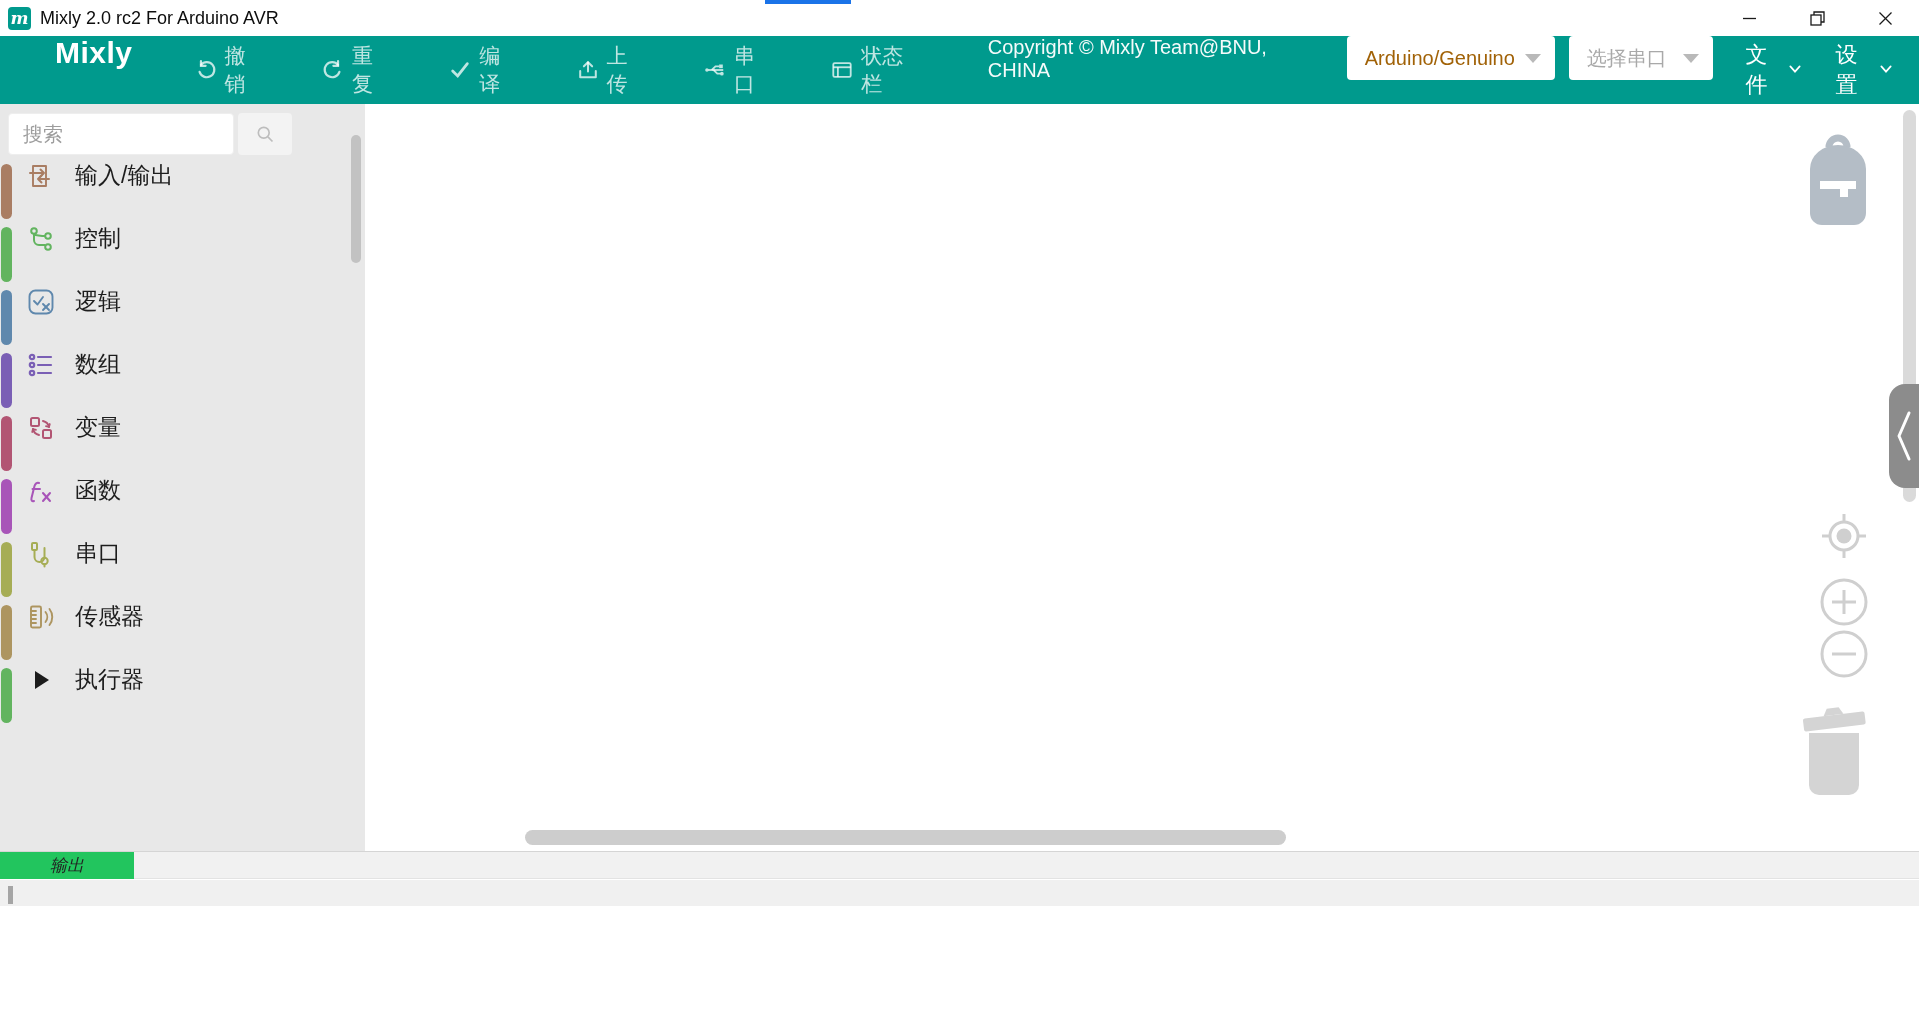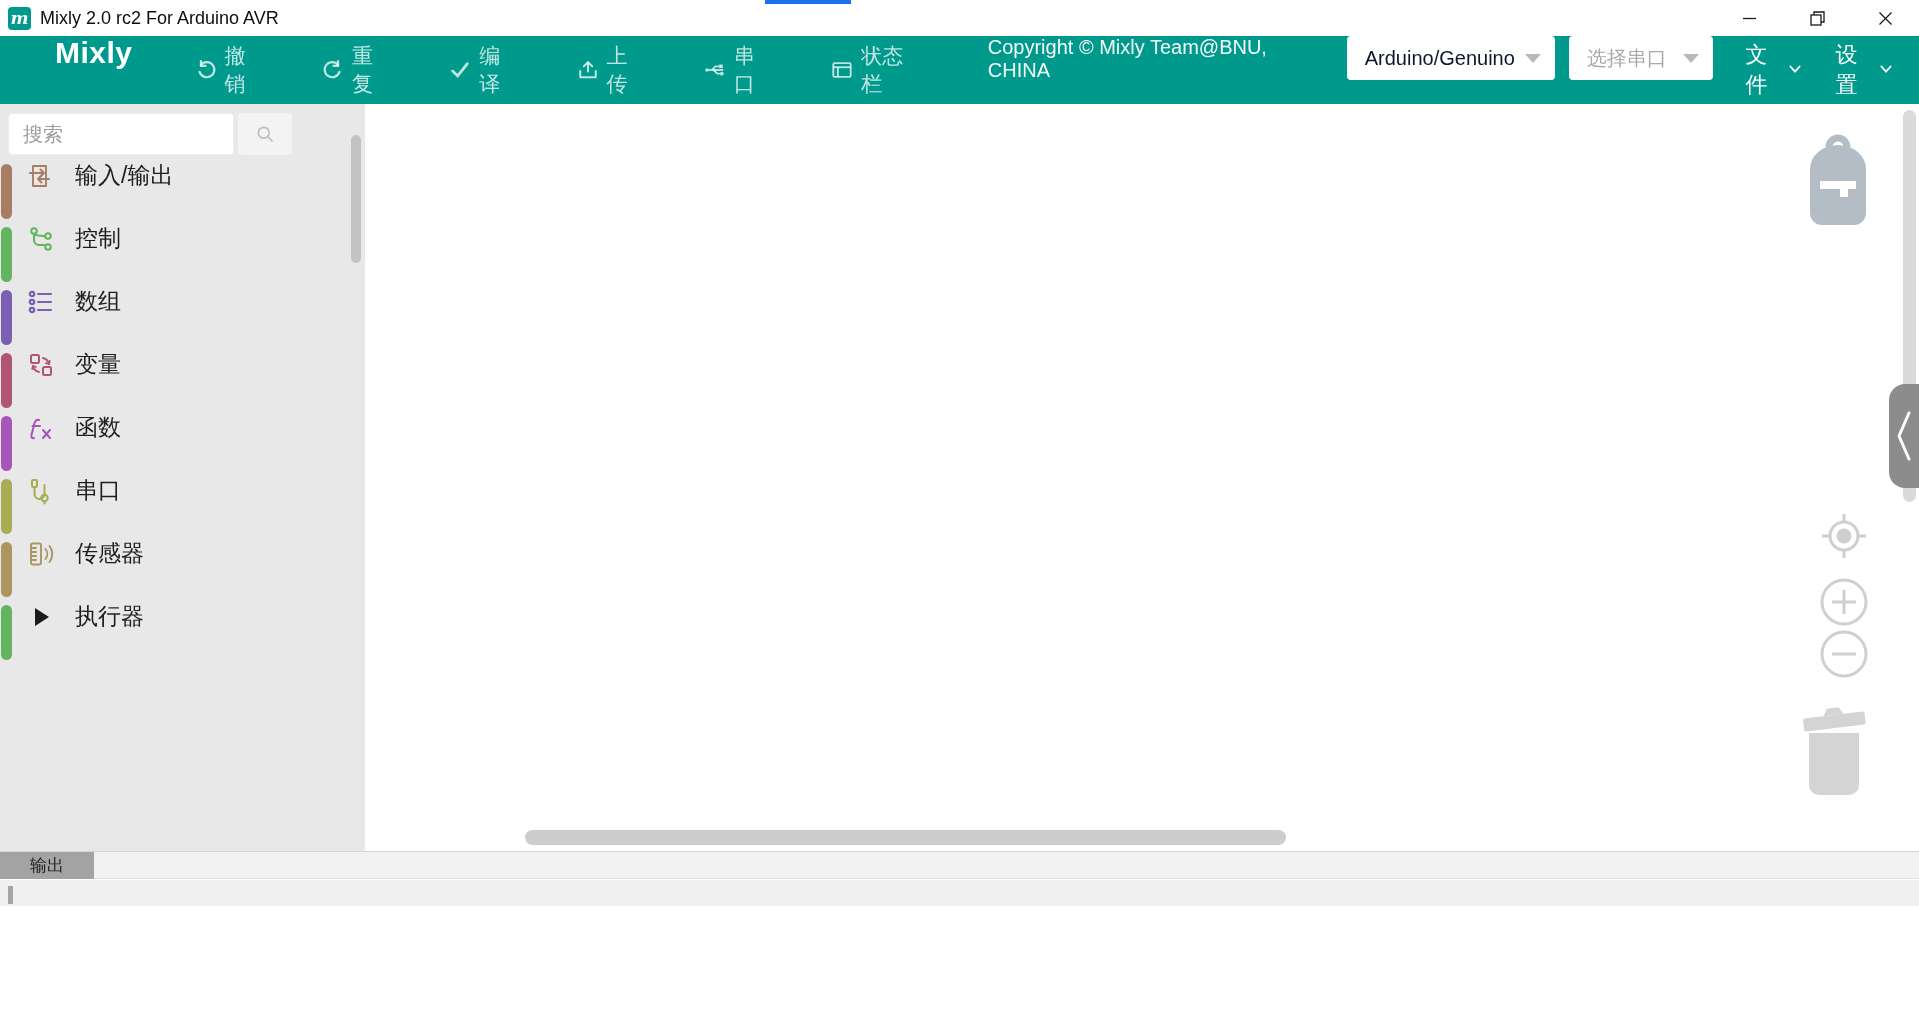--- a/index.html
+++ b/index.html
@@ -22,21 +22,21 @@
   
   .toolbar { position:absolute; left:0; top:36px; width:1919px; height:68px; background:#009a8d;
              display:flex; }
   .brand { margin-left:55px; color:#fff; font-size:30px; font-weight:bold; letter-spacing:.5px; }
   .tb-btn { margin-left:62px; display:flex; align-items:center; gap:8px;
             color:rgba(255,255,255,.75); font-size:21px; cursor:default; }
   .tb-btn .tb-icon { display:flex; } .tb-btn svg { width:22px; height:22px; }
   .copyright { margin-left:72px; color:rgba(255,255,255,.96); font-size:20px; }
   .select-box { height:44px; background:#fff; border-radius:4px; display:flex; align-items:center;
                 padding:0 14px 0 18px; font-size:20px; }
-  .board-select { margin-left:44px; width:226px; color:#0f172a; }
+  .board-select { margin-left:44px; width:226px; color:#a16207; }
   .port-select  { margin-left:14px; width:156px; color:#a9a9a9; }
   .caret-down { margin-left:auto; width:0; height:0; border-left:8px solid transparent;
                 border-right:8px solid transparent; border-top:9px solid #b9b9b9; }
   .tb-menu { margin-left:32px; display:flex; align-items:center; gap:4px; color:#fff; font-size:22px; }
   .tb-menu svg { width:16px; height:16px; }
 
   
   .sidebar { position:absolute; left:0; top:104px; width:365px; height:747px; background:#e8e8e8; }
   .search-row { position:absolute; left:8px; top:9px; display:flex; }
   .search-input { width:226px; height:42px; background:#fff; border:1px solid #eee; border-radius:4px;
@@ -66,22 +66,22 @@
   .zoom-ctrl { position:absolute; left:1818px; }
   .zc-target { top:510px; } .zc-in { top:576px; } .zc-out { top:628px; }
   .trash { position:absolute; left:1798px; top:703px; }
   .h-scroll { position:absolute; left:525px; top:830px; width:761px; height:15px;
               background:#cdcdcd; border-radius:8px; }
 
   
   .bottom-divider { position:absolute; left:0; top:851px; width:1919px; height:1px; background:#d5d5d5; }
   .output-tabbar { position:absolute; left:0; top:852px; width:1919px; height:27px; background:#f1f1f1;
                    border-bottom:1px solid #e3e3e3; }
-  .output-tab { position:absolute; left:0; top:0; width:94px; height:27px; background:#a3a3a3;
-                display:flex; align-items:center; justify-content:center; font-size:17px; color:#222; }
+  .output-tab { position:absolute; left:0; top:0; width:134px; height:27px; background:#22c55e;
+                display:flex; align-items:center; justify-content:center; font-size:17px; color:#222;font-style:italic; }
   .output-strip { position:absolute; left:0; top:880px; width:1919px; height:26px; background:#f0f0f0; }
   .strip-grip { position:absolute; left:8px; top:6px; width:5px; height:18px; background:#a5a5a5; }
   .output-area { position:absolute; left:0; top:906px; width:1919px; height:126px; background:#fff; }
 </style>
 </head>
 <body>
 
 <div id="app">
 
   <div class="titlebar">
@@ -217,20 +217,32 @@
               <circle cx="8" cy="7" r="2.8"></circle>
               <circle cx="22" cy="12" r="2.8"></circle>
               <circle cx="22" cy="23" r="2.8"></circle>
               <path d="M8 10 v6 a5 5 0 0 0 5 5 h6"></path>
               <path d="M8 12 c0 -2 5 0 11 0"></path>
             </svg>
           </span>
           <span class="cat-label">控制</span>
         </div>
         <div class="cat-row">
+          <span class="cat-bar" style="background:#5f88ad"></span>
+          <span class="cat-icon" style="color:#5f88ad">
+            <svg viewBox="0 0 30 30" fill="none" stroke="currentColor" stroke-width="1.9" stroke-linecap="round" stroke-linejoin="round">
+              <rect x="3.5" y="3.5" width="23" height="23" rx="6"></rect>
+              <polyline points="8,14 11.5,17.5 17,10"></polyline>
+              <line x1="17" y1="17" x2="23" y2="23"></line>
+              <line x1="23" y1="17" x2="17" y2="23"></line>
+            </svg>
+          </span>
+          <span class="cat-label">逻辑</span>
+        </div>
+        <div class="cat-row">
           <span class="cat-bar" style="background:#7a5fb5"></span>
           <span class="cat-icon" style="color:#7a5fb5">
             <svg viewBox="0 0 30 30" fill="none" stroke="currentColor" stroke-width="2.2" stroke-linecap="round">
               <circle cx="6" cy="7" r="2.2"></circle>
               <circle cx="6" cy="15" r="2.2"></circle>
               <circle cx="6" cy="23" r="2.2"></circle>
               <line x1="12" y1="7" x2="25" y2="7"></line>
               <line x1="12" y1="15" x2="25" y2="15"></line>
               <line x1="12" y1="23" x2="25" y2="23"></line>
             </svg>

